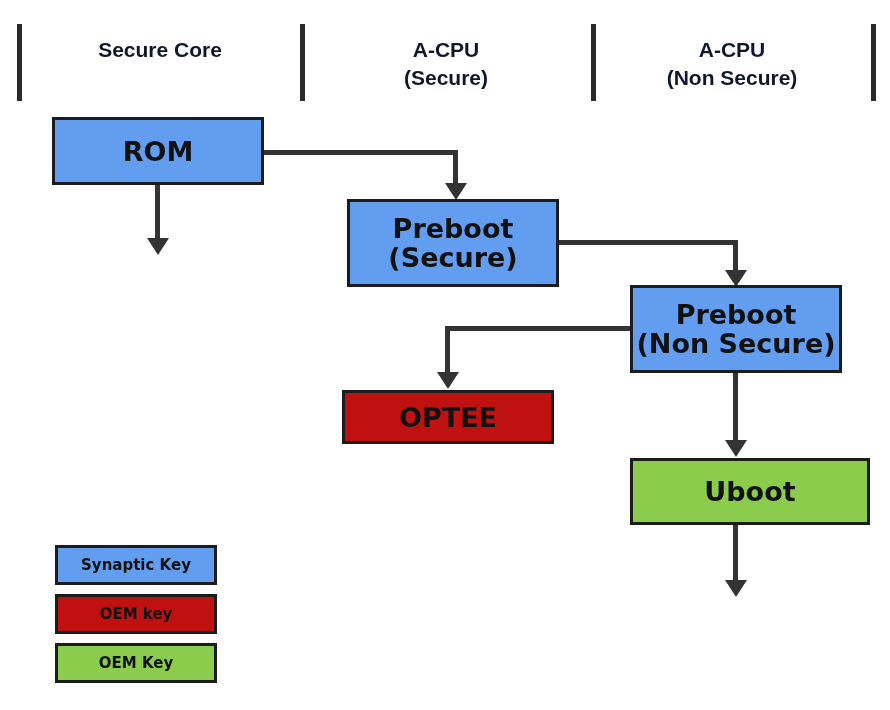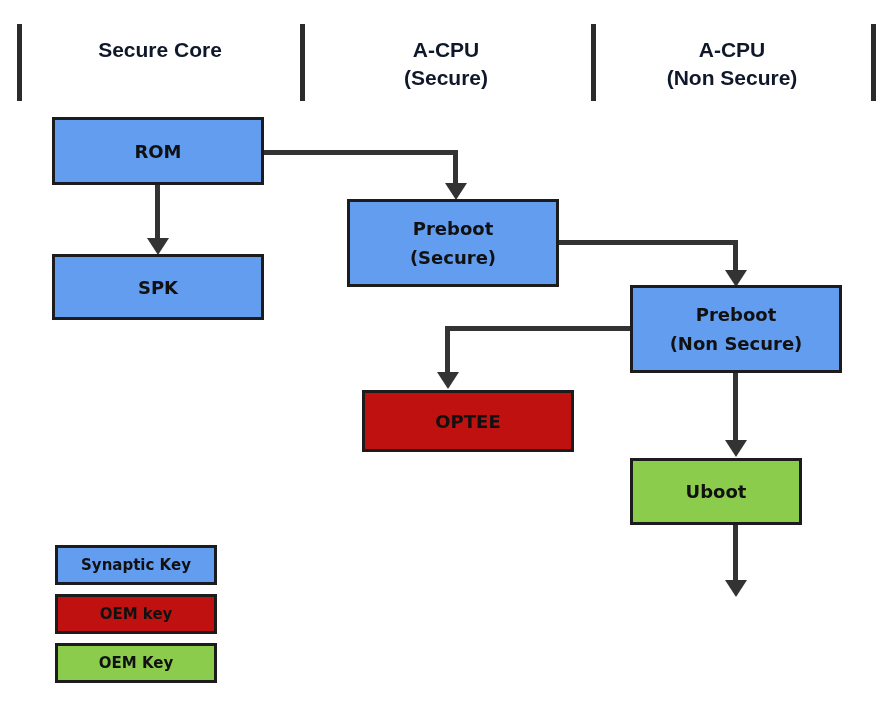--- a/index.html
+++ b/index.html
@@ -40,21 +40,21 @@
   .node {
     position: absolute;
     box-sizing: border-box;
     border: 3px solid #1c1c1c;
     display: flex;
     align-items: center;
     justify-content: center;
     text-align: center;
     font-family: "DejaVu Sans", sans-serif;
     font-weight: bold;
-    font-size: 18px;
+    font-size: 27px;
     line-height: 29px;
     color: #111111;
     white-space: pre-line;
   }
   .node.blue  { background: #629DF0; }
   .node.red   { background: #C01111; }
   .node.green { background: #8CCC4C; }
 
   
   .seg {
@@ -125,30 +125,29 @@
   <div class="arrowhead" style="left:437px; top:372px;"></div>
 
   <div class="seg v" style="left:733px; top:373px; height:68px;"></div>
   <div class="arrowhead" style="left:725px; top:440px;"></div>
 
   <div class="seg v" style="left:733px; top:525px; height:57px;"></div>
   <div class="arrowhead" style="left:725px; top:580px;"></div>
 
   <div class="node blue" style="left:52px; top:117px; width:212px; height:68px;">ROM</div>
 
-  <div class="node blue" style="left:52px; top:254px; width:212px; height:66px;">SPK</div>
 
   <div class="node blue" style="left:347px; top:199px; width:212px; height:88px;">Preboot
 (Secure)</div>
 
   <div class="node blue" style="left:630px; top:285px; width:212px; height:88px;">Preboot
 (Non Secure)</div>
 
-  <div class="node red" style="left:342px; top:390px; width:212px; height:62px;margin-left:20px;">OPTEE</div>
+  <div class="node red" style="left:342px; top:390px; width:212px; height:54px;">OPTEE</div>
 
-  <div class="node green" style="left:630px; top:458px; width:172px; height:67px;">Uboot</div>
+  <div class="node green" style="left:630px; top:458px; width:240px; height:67px;">Uboot</div>
 
 
   <div class="legend-item blue" style="top:545px;">Synaptic Key</div>
   <div class="legend-item red" style="top:594px;">OEM key</div>
   <div class="legend-item green" style="top:643px;">OEM Key</div>
 
 </div>
 
 </body></html>

